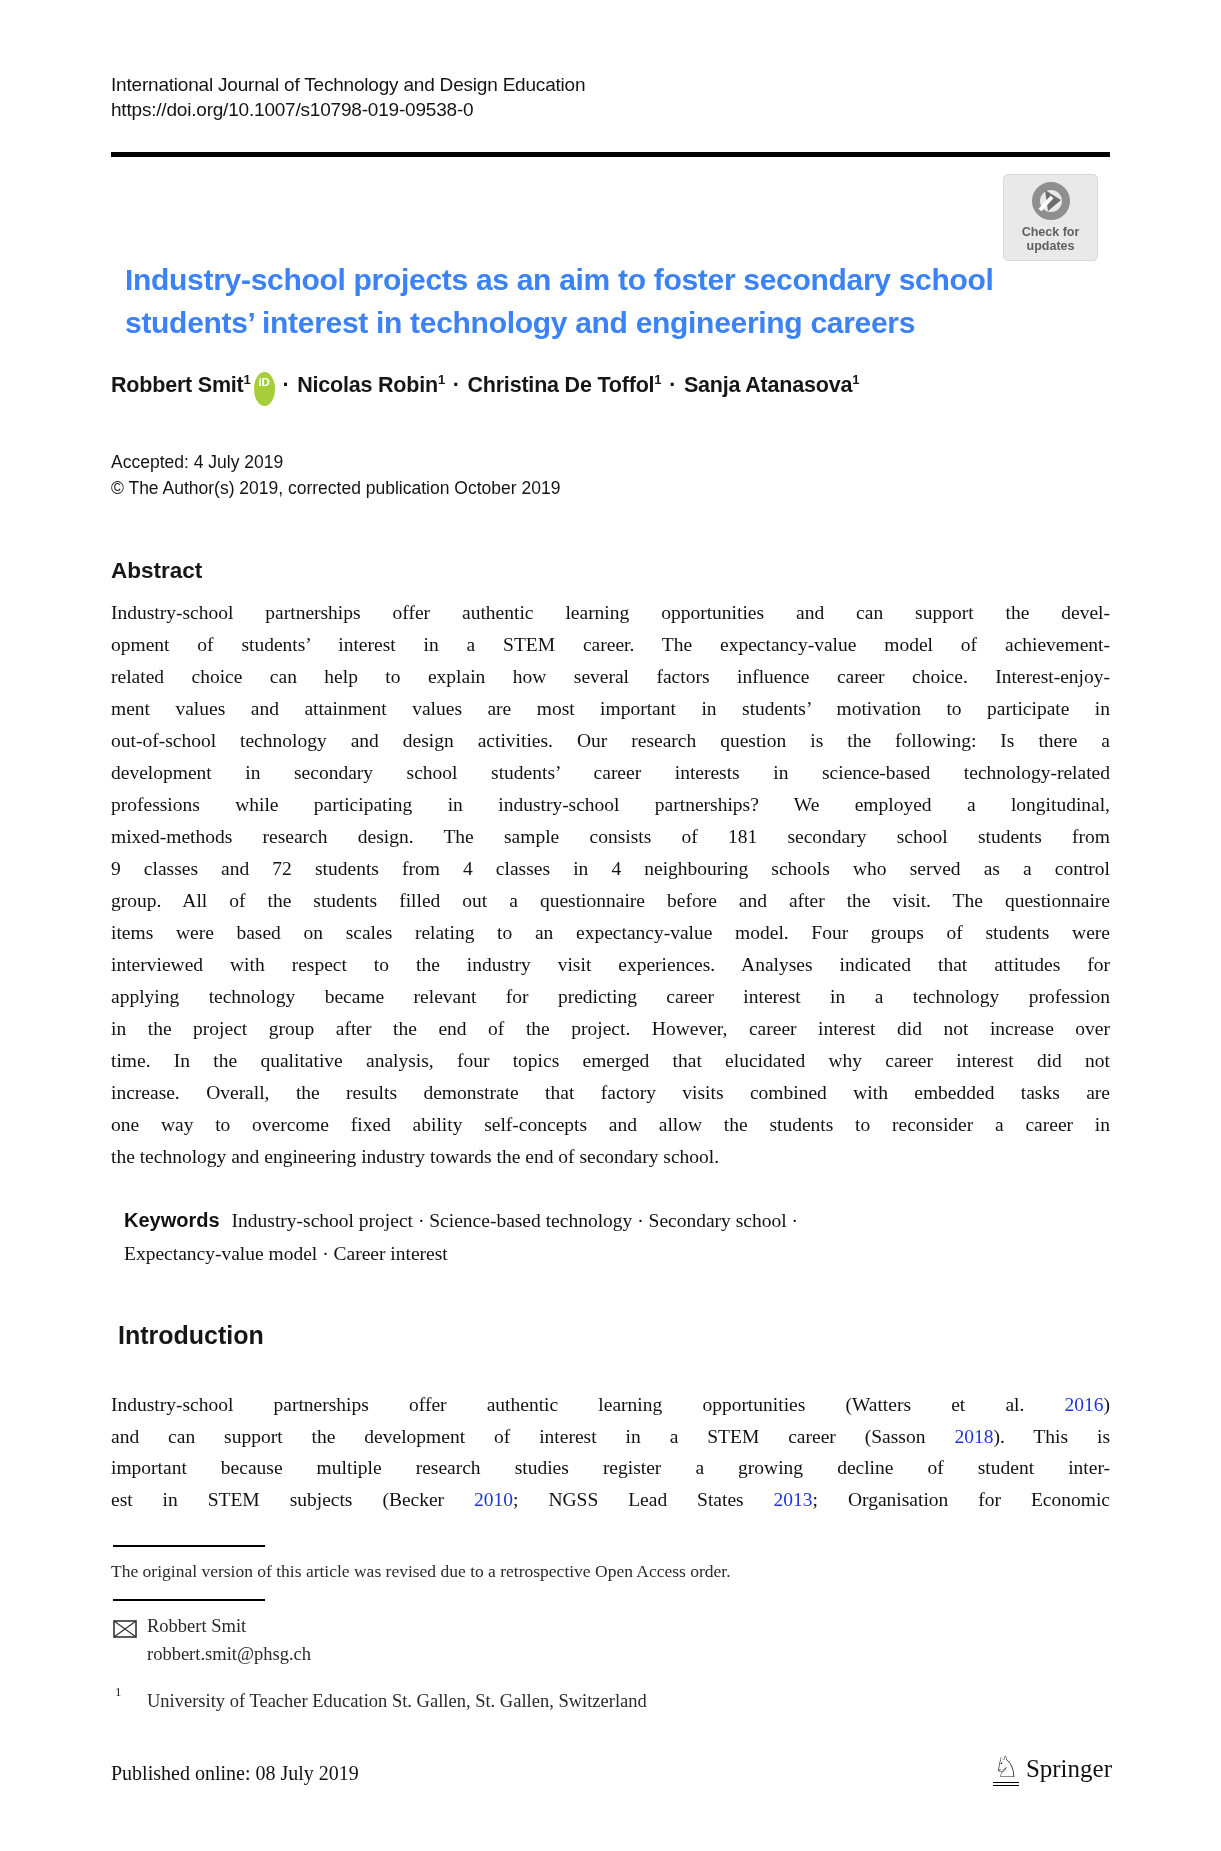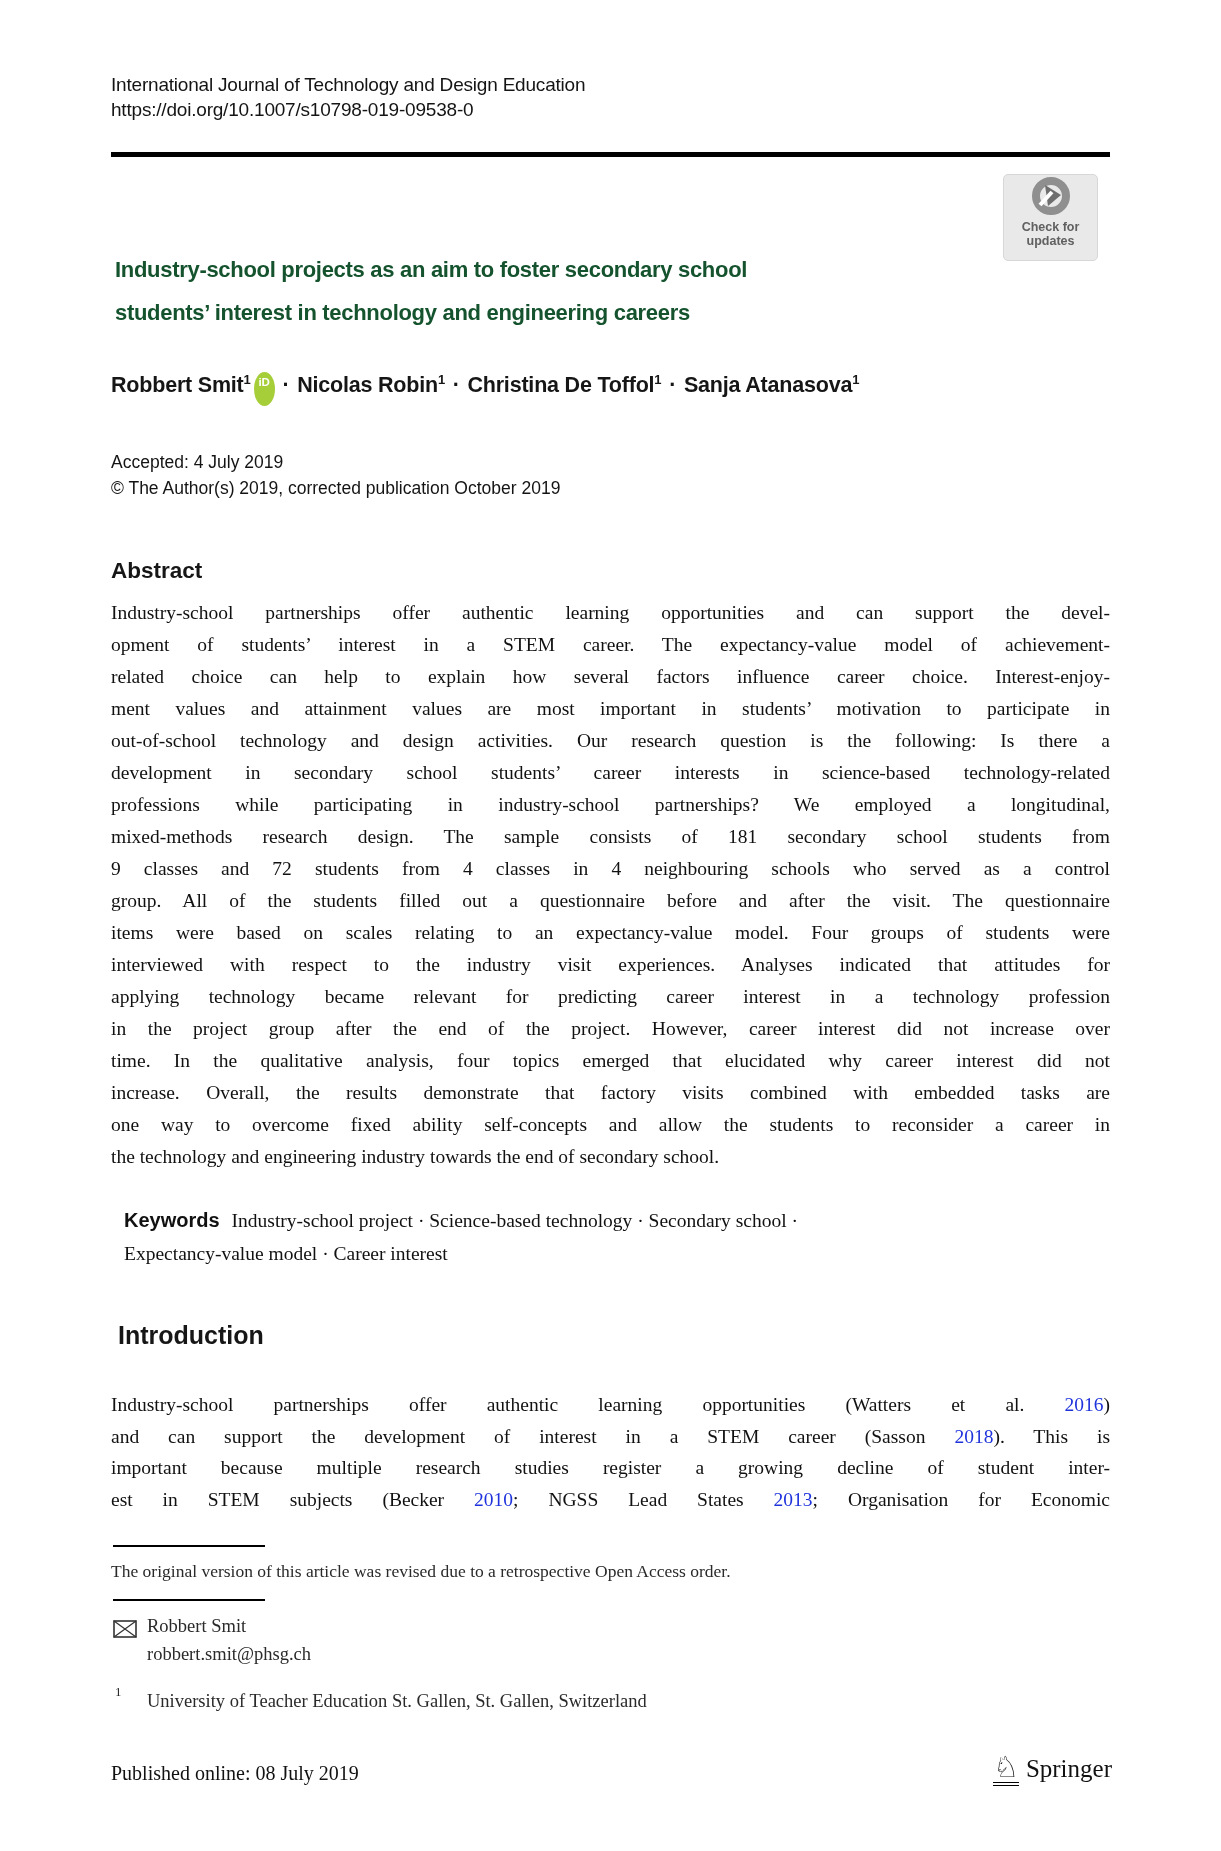--- a/index.html
+++ b/index.html
@@ -3,25 +3,25 @@
 <meta charset="utf-8">
 <style>
   html,body{margin:0;padding:0;background:#ffffff;}
   body{width:1221px;height:1851px;position:relative;font-family:"Liberation Serif",serif;color:#111;}
   .page{position:absolute;left:0;top:0;width:1221px;height:1851px;background:#fff;overflow:hidden;}
 
   .journal{position:absolute;left:111px;top:74px;font-family:"Liberation Sans",sans-serif;font-size:19px;letter-spacing:-0.2px;color:#141414;}
   .doi{position:absolute;left:111px;top:99px;font-family:"Liberation Sans",sans-serif;font-size:19px;letter-spacing:-0.2px;color:#141414;}
   .rule{position:absolute;left:111px;top:152px;width:999px;height:5px;background:#000;}
 
-  .badge{position:absolute;left:1003px;top:174px;width:95px;height:87px;background:#e9e9e9;border:1px solid #d7d7d7;border-radius:5px;text-align:center;box-sizing:border-box;cursor:pointer;}
+  .badge{position:absolute;left:1003px;top:174px;width:95px;height:87px;background:#e9e9e9;border:1px solid #d7d7d7;border-radius:5px;text-align:center;box-sizing:border-box;padding-top:5px;cursor:pointer;}
   .badge svg{display:block;margin:0 auto;}
   .badge-text{font-family:"Liberation Sans",sans-serif;font-size:12.5px;font-weight:bold;color:#606060;line-height:14px;margin-top:1px;}
 
-  .title{position:absolute;left:111px;top:244px;width:1040px;font-family:"Liberation Sans",sans-serif;font-weight:bold;font-size:22px;line-height:43px;color:#14532d;margin:4px;letter-spacing:-0.3px;}
+  .title{position:absolute;left:111px;top:244px;width:1040px;font-family:"Liberation Sans",sans-serif;font-weight:bold;font-size:30px;line-height:43px;color:#3b82f6;margin:14px;letter-spacing:-0.3px;}
 
   .authors{position:absolute;left:111px;top:372px;width:999px;font-family:"Liberation Sans",sans-serif;font-weight:bold;font-size:21.5px;color:#161616;letter-spacing:-0.2px;}
   .authors sup{font-size:13px;line-height:0;}
   .authors .sep{font-weight:bold;padding:0 2px;}
   .orcid{display:inline-block;width:21px;height:34px;border-radius:50%;background:var(--orcid,#a6ce39);color:#fff;font-size:11.5px;font-weight:bold;text-align:center;line-height:21px;margin-left:3px;vertical-align:6px;font-family:"Liberation Sans",sans-serif;cursor:pointer;}
 
   .accepted{position:absolute;left:111px;top:452px;font-family:"Liberation Sans",sans-serif;font-size:17.5px;color:#141414;}
   .copyright{position:absolute;left:111px;top:478px;font-family:"Liberation Sans",sans-serif;font-size:17.5px;color:#141414;}
 
   .abs-h{position:absolute;left:111px;top:558px;font-family:"Liberation Sans",sans-serif;font-size:22.5px;font-weight:bold;color:#161616;margin:0;}

